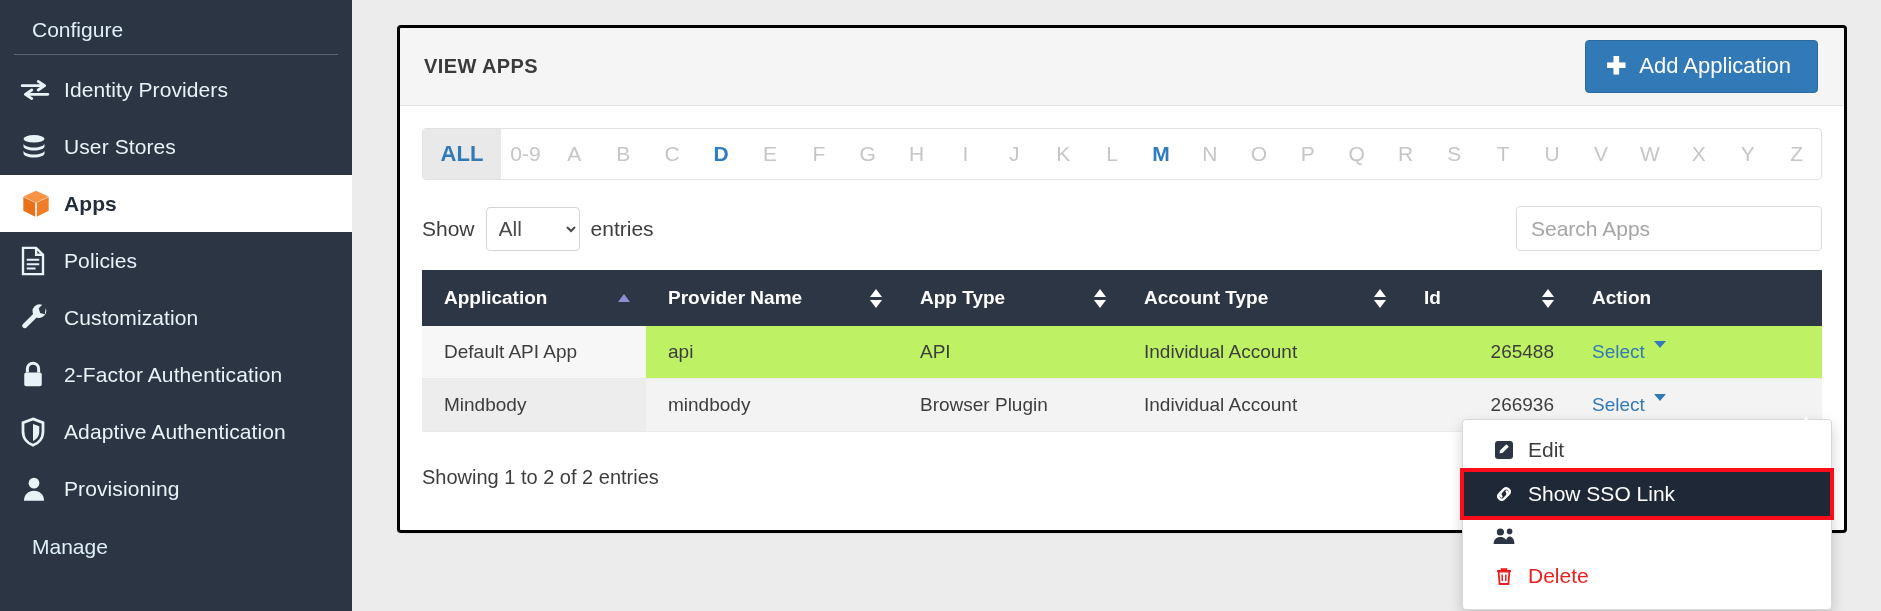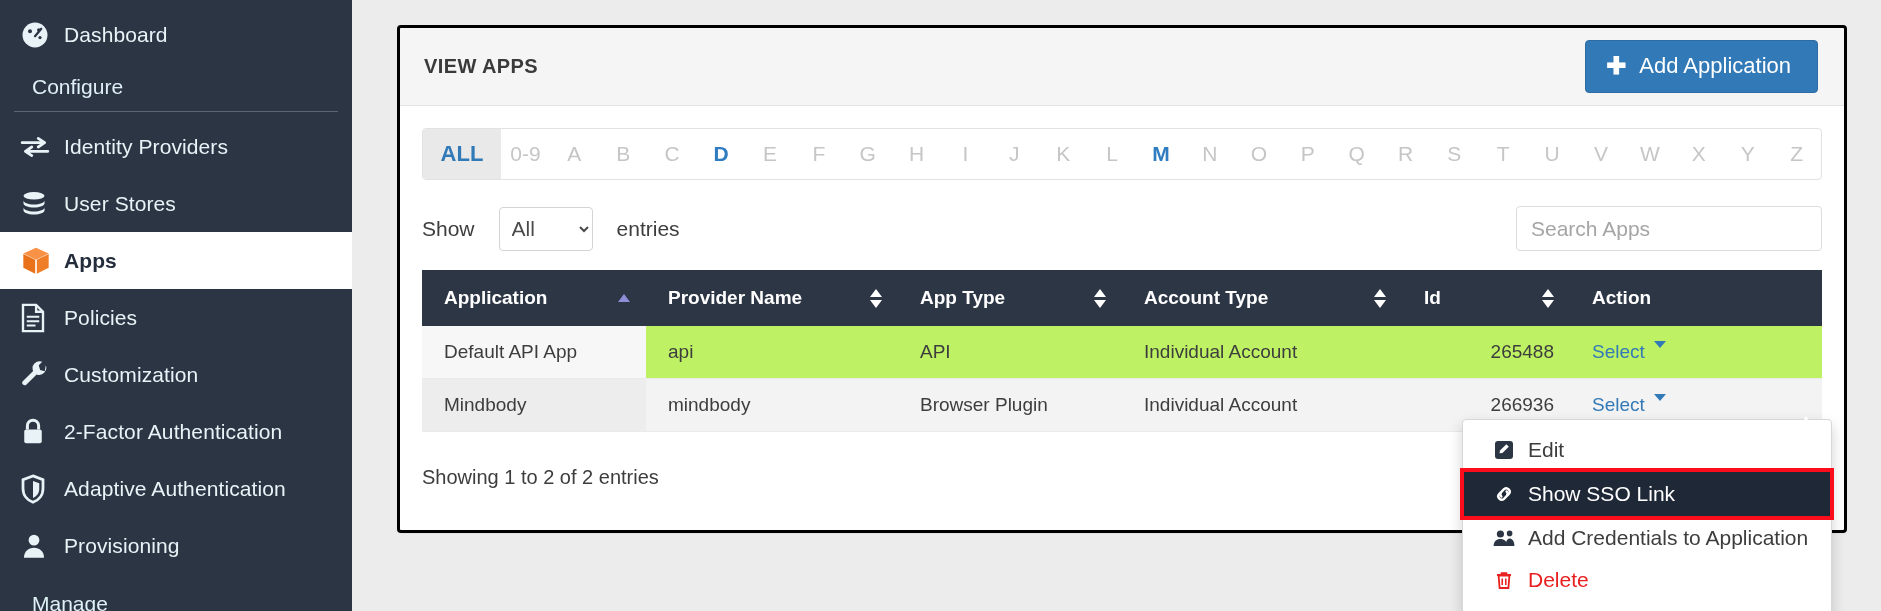--- a/index.html
+++ b/index.html
@@ -117,21 +117,21 @@
     font-size: 22px;
   }
   .alpha.on { color: #2f7cc0; font-weight: bold; }
 
   
   .controls {
     display: flex; align-items: center; justify-content: space-between;
     margin-top: 26px;
   }
   .show-entries {
-    display: flex; align-items: center; gap: 24px;
+    display: flex; align-items: center; gap: 11px;
     font-size: 21px; color: #3d3d3d;
   }
   select.entries {
     font-family: "Liberation Sans", sans-serif;
     font-size: 21px;
     color: #4a4a4a;
     height: 44px;
     width: 94px;
     padding: 0 8px;
     border: 1px solid #d4d4d4;
@@ -274,32 +274,20 @@
     pointer-events: none;
   }
 </style>
 </head>
 <body>
 
 <div class="app">
 
   <nav class="sidebar">
 
-    <div class="nav-item">
-      <span class="ico">
-        <svg width="30" height="30" viewBox="0 0 24 24">
-            <circle cx="12" cy="12" r="10" fill="#e9f3f7"></circle>
-            <circle cx="8" cy="9" r="1.6" fill="#2b3544"></circle>
-            <circle cx="15" cy="8" r="1.4" fill="#2b3544"></circle>
-            <circle cx="16" cy="14" r="1.3" fill="#2b3544"></circle>
-            <path d="M12 13 L17 7" stroke="#2b3544" stroke-width="1.8" stroke-linecap="round"></path>
-          </svg>
-      </span>
-      <span>Dashboard</span>
-    </div>
 
     <div class="section-head">Configure</div>
     <div class="divider"></div>
 
     <div class="nav-item">
       <span class="ico">
         <svg width="30" height="26" viewBox="0 0 28 22">
             <path d="M2 7 H22 M17 3 L23 7 L17 11" stroke="#e9f3f7" stroke-width="2.6" fill="none" stroke-linecap="round" stroke-linejoin="round"></path>
             <path d="M26 15 H6 M11 11 L5 15 L11 19" stroke="#e9f3f7" stroke-width="2.6" fill="none" stroke-linecap="round" stroke-linejoin="round"></path>
           </svg>
@@ -548,21 +536,20 @@
       </div>
       <div class="dd-item">
         <span class="dd-ico">
           <svg width="24" height="20" viewBox="0 0 24 20">
               <circle cx="8.4" cy="6" r="3.6" fill="#2b3544"></circle>
               <path d="M1.6 18 C1.6 13.6 4.6 11 8.4 11 C12.2 11 15.2 13.6 15.2 18 Z" fill="#2b3544"></path>
               <circle cx="17.6" cy="5.4" r="2.8" fill="#2b3544"></circle>
               <path d="M13.6 18 C13.6 13.6 15.4 10.6 17.6 10.6 C19.8 10.6 22.4 12.6 22.4 18 Z" fill="#2b3544"></path>
             </svg>
         </span>
-        <span>Add Credentials to Application</span>
       </div>
       <div class="dd-item delete">
         <span class="dd-ico">
           <svg width="18" height="20" viewBox="0 0 18 20">
               <path d="M2 5 H16 M6.6 5 V3.2 H11.4 V5" stroke="#e8201f" stroke-width="1.8" fill="none"></path>
               <path d="M3.6 5.6 H14.4 L13.4 18 H4.6 Z" stroke="#e8201f" stroke-width="1.8" fill="none"></path>
               <path d="M7.2 8.6 V15 M10.8 8.6 V15" stroke="#e8201f" stroke-width="1.5"></path>
             </svg>
         </span>
         <span>Delete</span>

